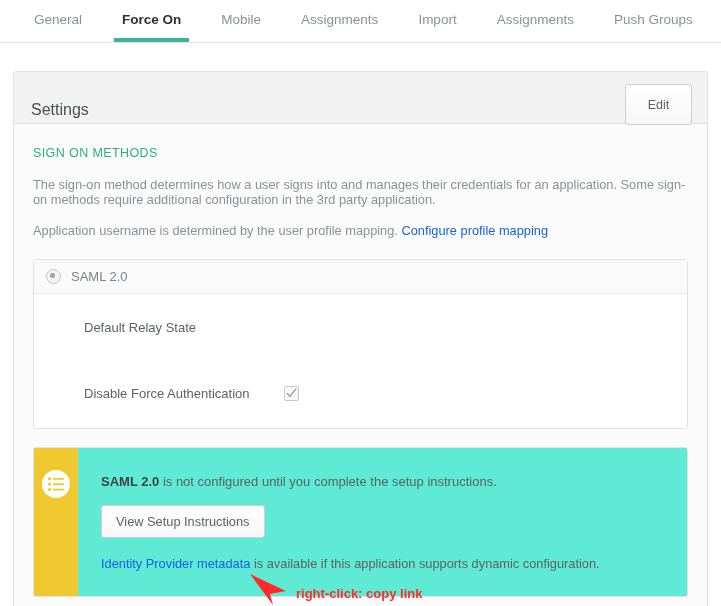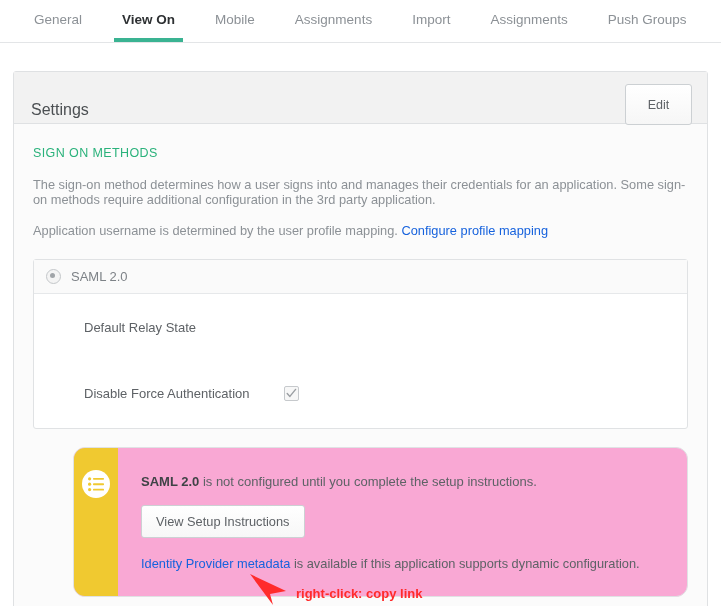--- a/index.html
+++ b/index.html
@@ -195,26 +195,25 @@
   }
   .checkbox svg {
     position: absolute;
     left: 1px;
     top: 1px;
   }
 
   
   .warn-panel {
     position: relative;
-    background: #f9a8d4;
+    background: #5eead4;
     border: 1px solid #e0e2e4;
-    border-radius: 12px;
+    border-radius: 3px;
     min-height: 148px;
     overflow: hidden;
-    margin-left: 40px;
   }
   .warn-stripe {
     position: absolute;
     left: 0; top: 0; bottom: 0;
     width: 44px;
     background: #f0c930;
   }
   .warn-icon {
     position: absolute;
     left: 8px;
@@ -270,21 +269,21 @@
     pointer-events: none;
     white-space: nowrap;
   }
 </style>
 </head>
 <body>
 
 <div class="tabbar">
   <div class="tabs">
     <div class="tab"><span>General</span></div>
-    <div class="tab active"><span>View On</span></div>
+    <div class="tab active"><span>Force On</span></div>
     <div class="tab"><span>Mobile</span></div>
     <div class="tab"><span>Assignments</span></div>
     <div class="tab"><span>Import</span></div>
     <div class="tab"><span>Assignments</span></div>
     <div class="tab"><span>Push Groups</span></div>
   </div>
 </div>
 
 <div class="card">
 

